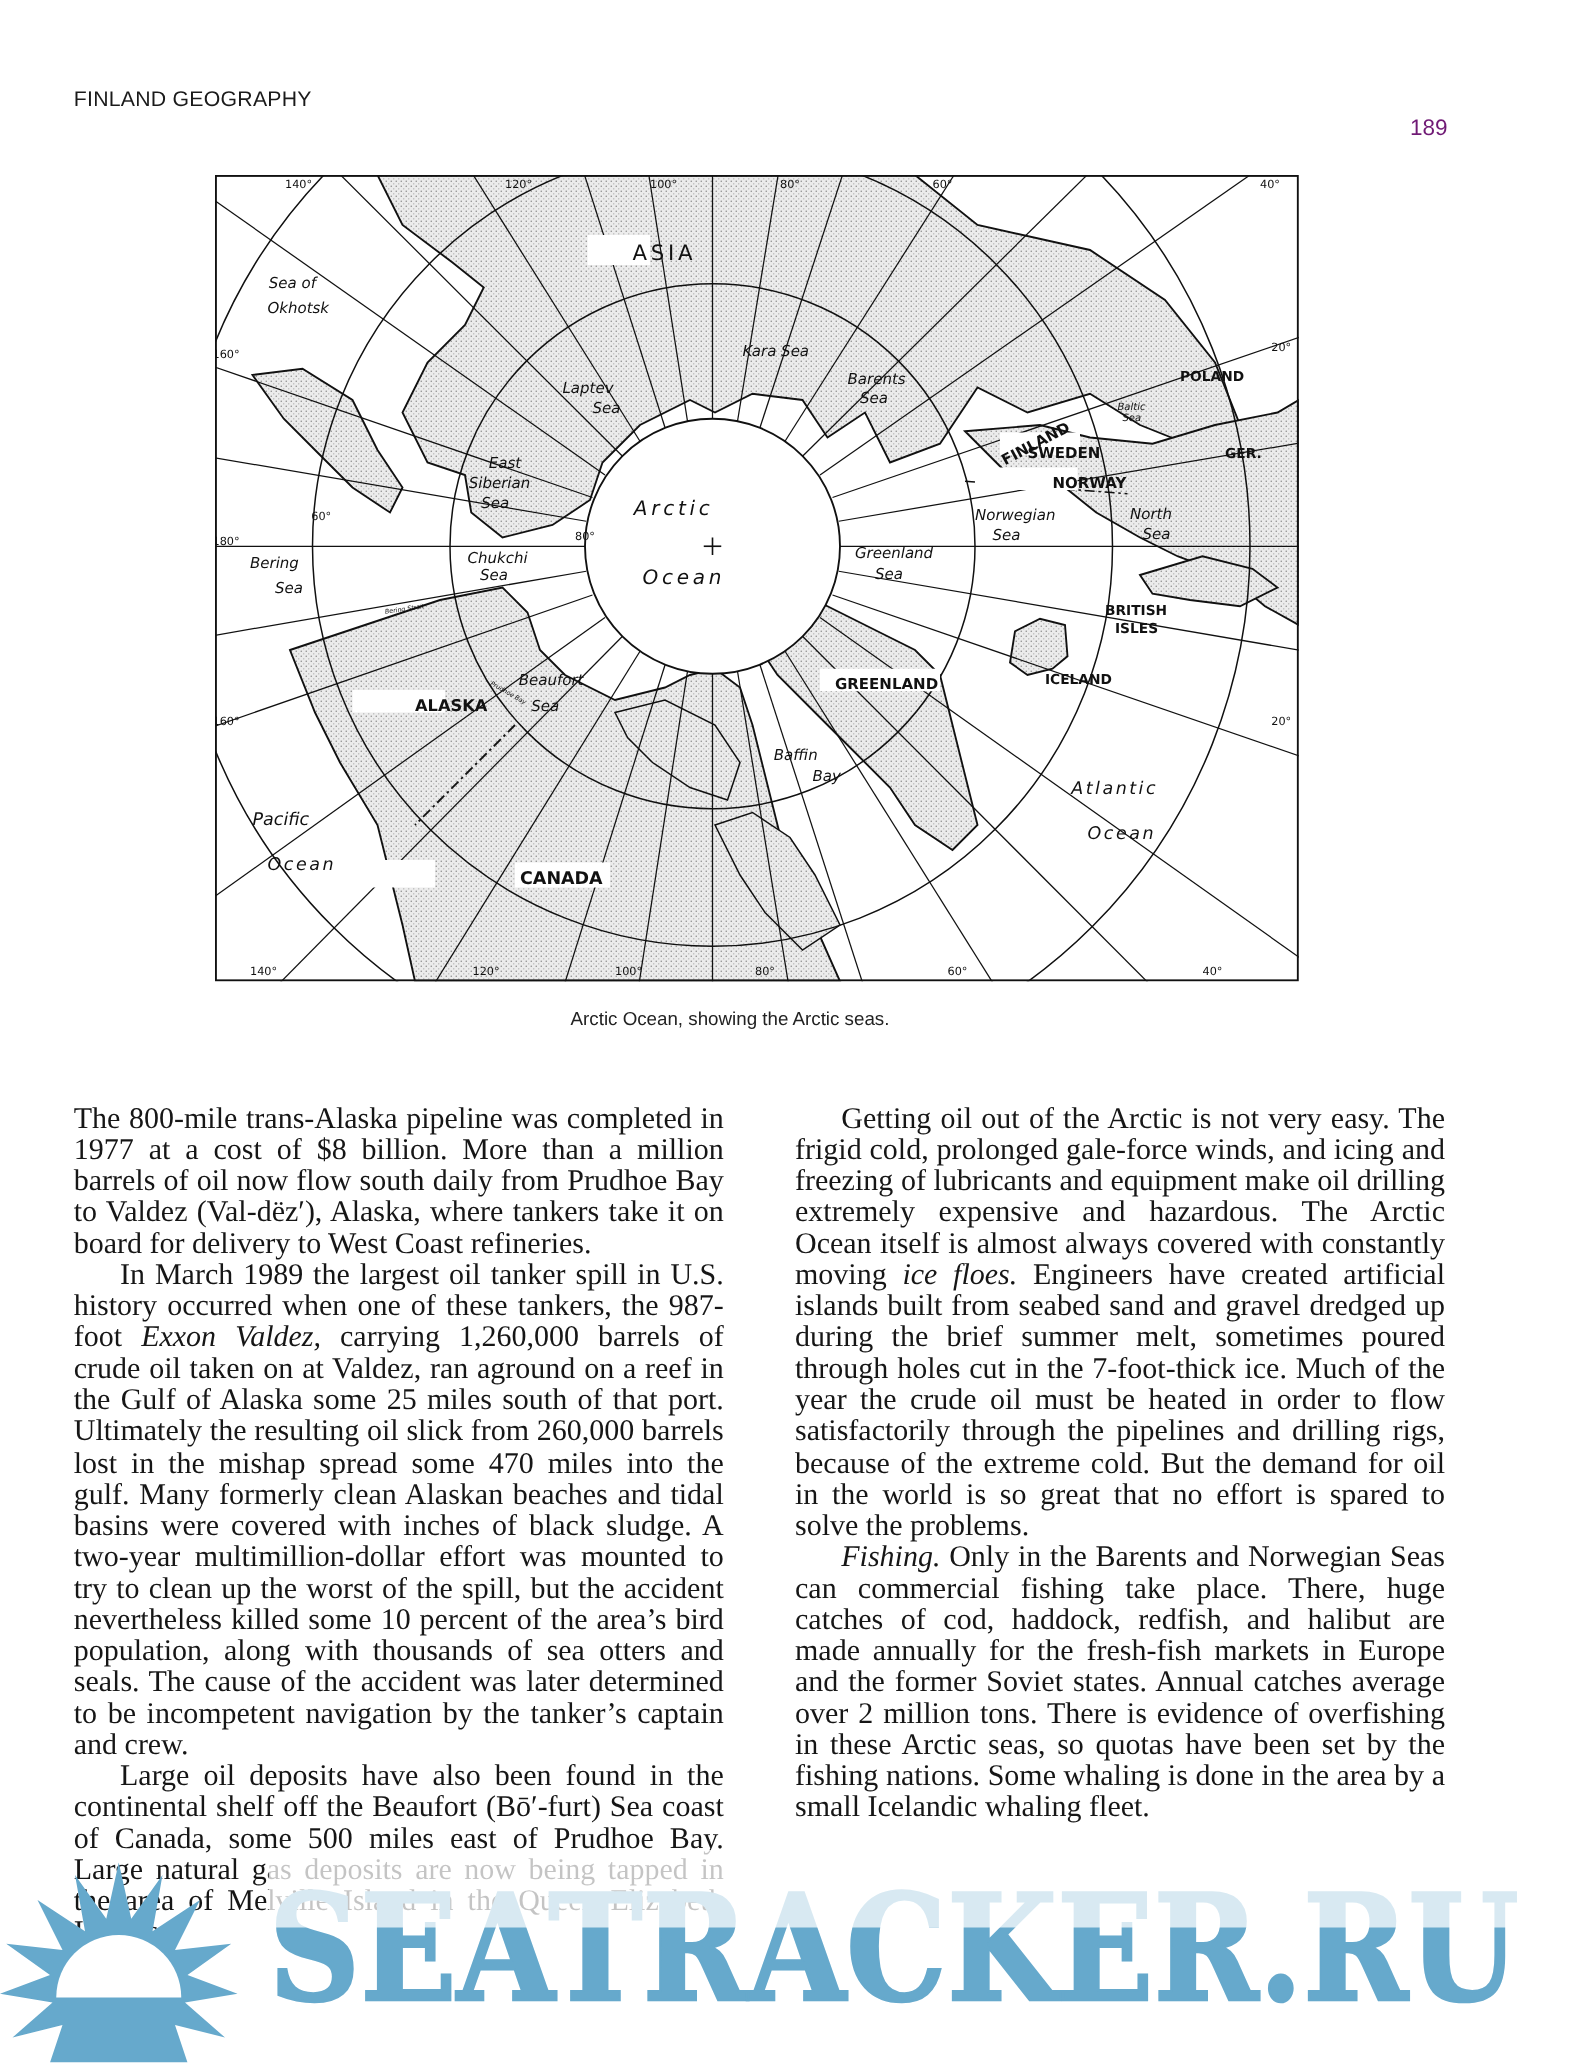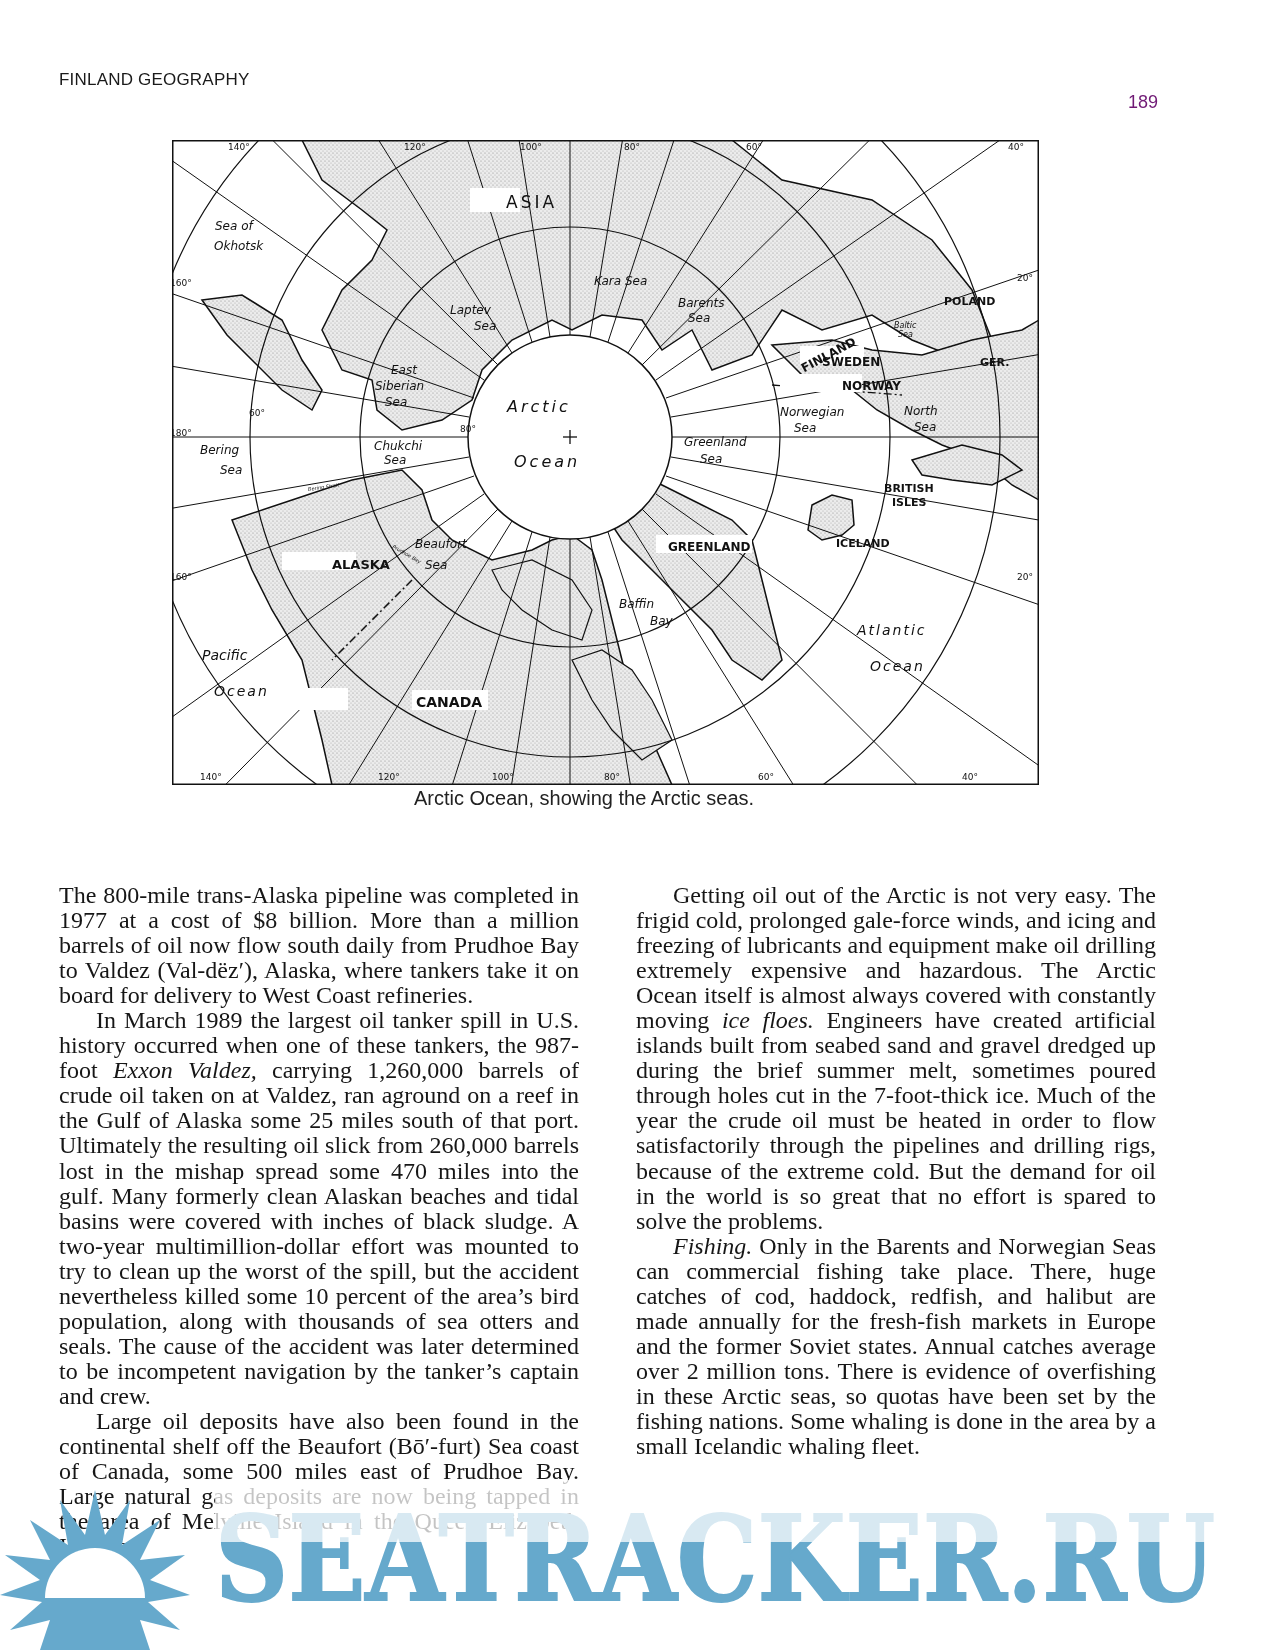--- a/index.html
+++ b/index.html
@@ -1,21 +1,21 @@
 <!DOCTYPE html>
 <html><head>
 <meta charset="utf-8">
 <style>
   html, body { margin: 0; padding: 0; background: #ffffff; }
   body { width: 1275px; height: 1650px; position: relative; overflow: hidden; color: #111; }
   .running-head { position: absolute; top: 70px; left: 59px; font-family: "Liberation Sans", sans-serif; font-size: 17px; letter-spacing: 0.2px; color: #1a1a1a; }
   .page-num { position: absolute; top: 68px; right: 117px; font-family: "Liberation Sans", sans-serif; font-size: 18px; font-weight: normal; color: #701a75; margin-top: 24px; }
   .map-wrap { position: absolute; left: 172px; top: 140px; width: 867px; height: 645px; }
   .map-wrap svg { width: 867px; height: 645px; display: block; }
-  .caption { position: absolute; top: 787px; left: 0; width: 1168px; text-align: center; font-family: "Liberation Sans", sans-serif; font-size: 20px; color: #222; }
+  .caption { position: absolute; top: 807px; left: 0; width: 1168px; text-align: center; font-family: "Liberation Sans", sans-serif; font-size: 15px; color: #222; }
   .col { position: absolute; top: 883px; width: 520px; font-family: "Liberation Serif", serif; font-size: 24px; line-height: 25.05px; text-align: justify; color: #161616; hyphens: manual; }
   .col.left { left: 59px; }
   .col.right { left: 636px; }
   .col p { margin: 0; text-indent: 37px; }
   .col p.noindent { text-indent: 0; }
   .col em { font-style: italic; }
   .watermark { position: absolute; left: 0; top: 1480px; width: 1275px; height: 170px; }
   .maplabel { font-family: "DejaVu Sans", sans-serif; fill: #111; }
 </style>
 </head>

